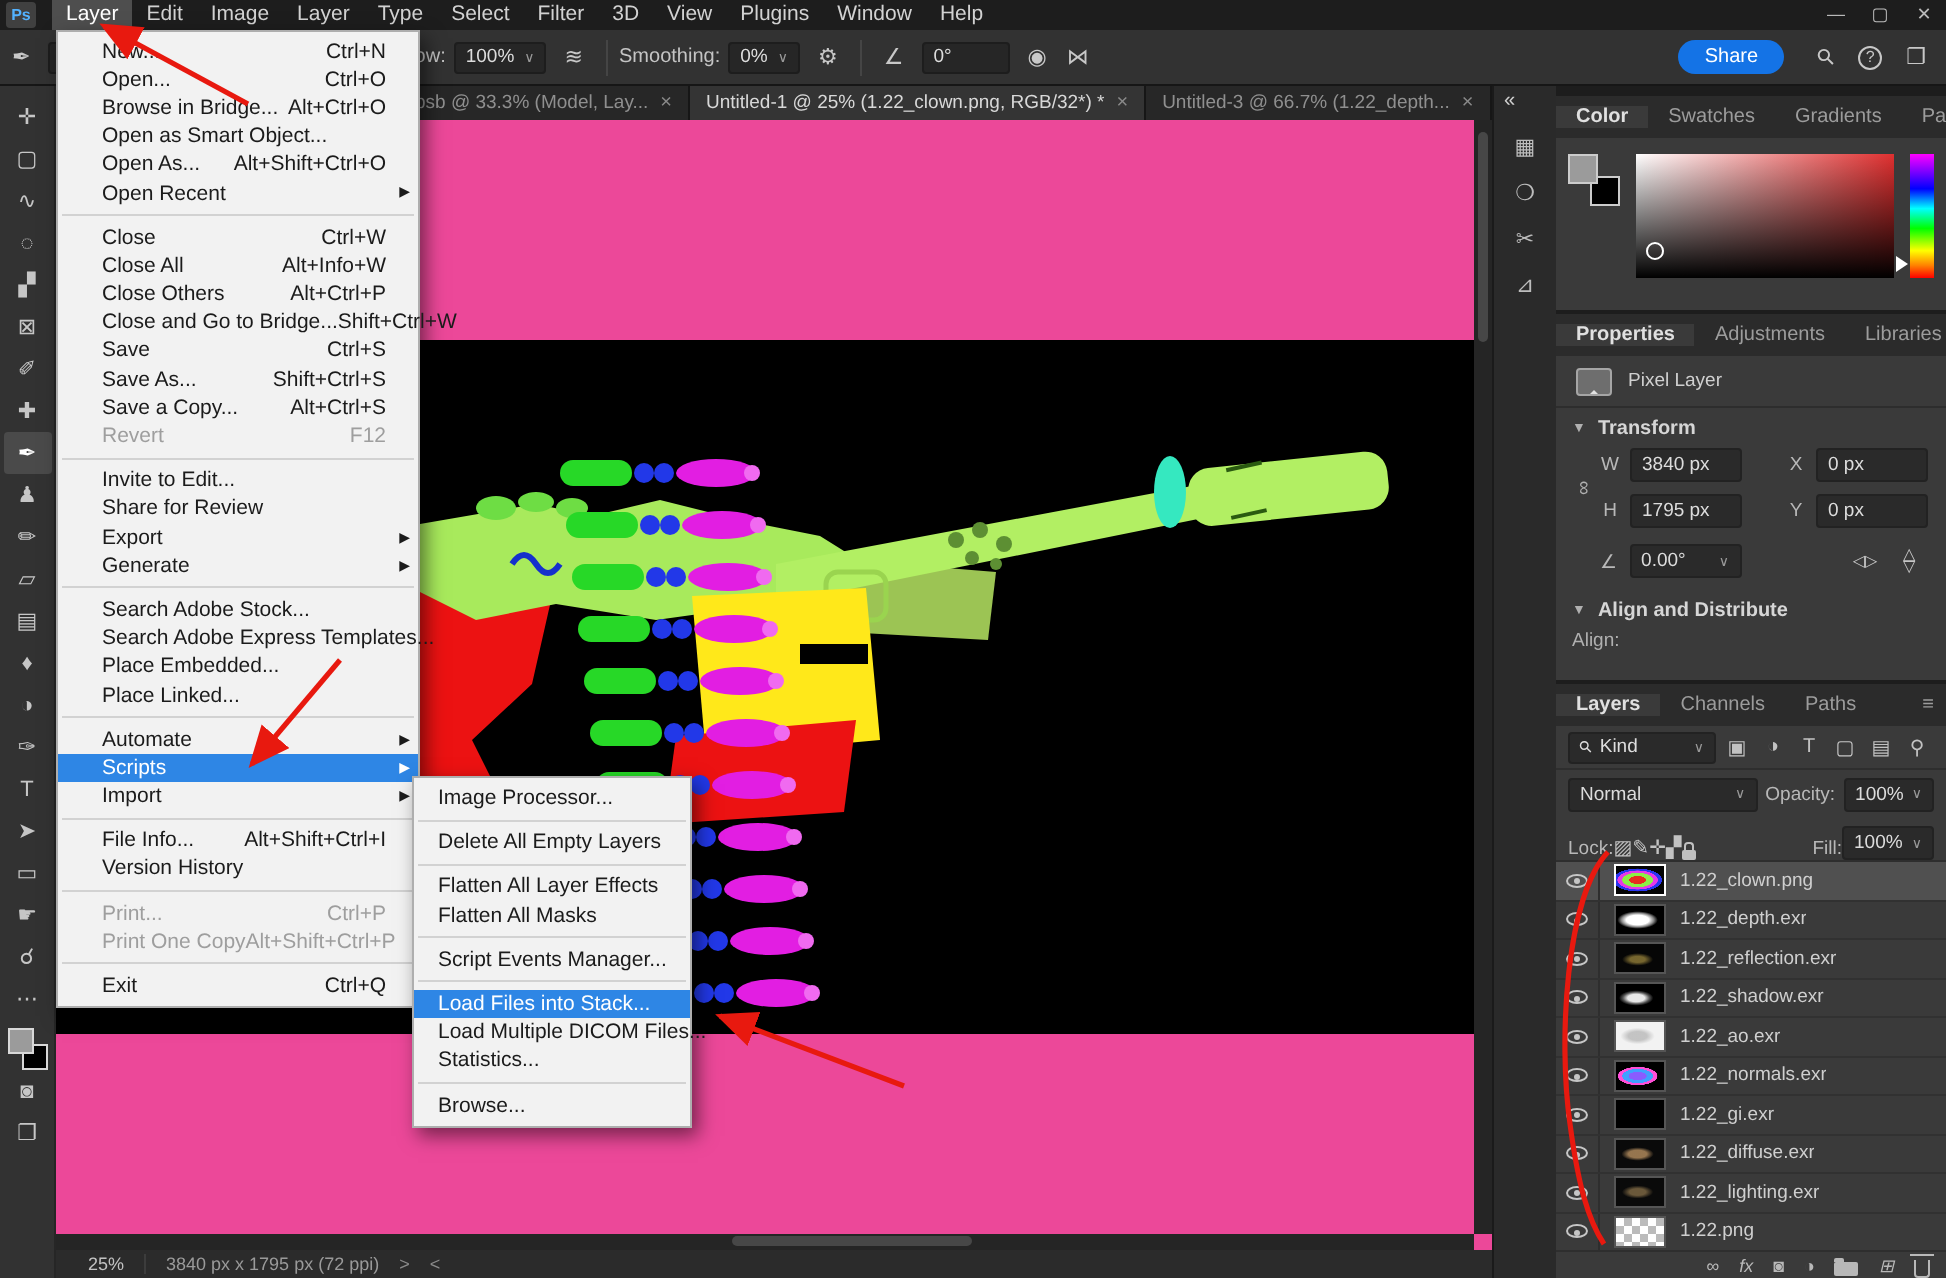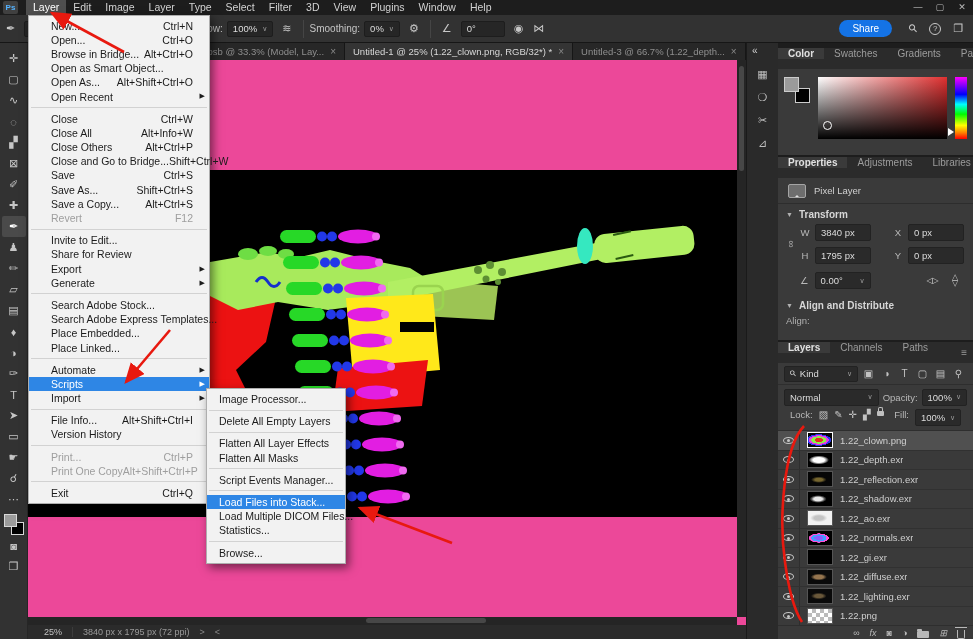--- a/index.html
+++ b/index.html
@@ -48,21 +48,21 @@
 .status-zoom{color:#c2c2c2}
 .status-sep{width:1px;height:10px;background:#3c3c3c}
 .status-chev{color:#8a8a8a}
 
 .dock-strip{width:32px;background:#2a2a2a;border-left:1px solid #1a1a1a;display:flex;flex-direction:column;align-items:center;padding-top:2px;gap:11px;font-size:11px;color:#bdbdbd}
 .ds-icon{line-height:12px}
 .ds-icon.collapse{align-self:flex-start;margin-left:5px;font-size:10px;color:#d0d0d0}
 
 .dock{width:195px;background:#1d1d1d;display:flex;flex-direction:column;padding-top:5px;gap:2px}
 .panel{background:#3a3a3a;overflow:hidden}
-.ptabs{background:#2b2b2b;display:flex;height:21px;font-size:10px;color:#9c9c9c;align-items:flex-start}
+.ptabs{background:#2b2b2b;display:flex;height:21px;font-size:10px;color:#9c9c9c;align-items:center}
 .ptab{padding:0 10px;display:flex;align-items:center;white-space:nowrap}
 .ptab.act{background:#3a3a3a;color:#e0e0e0;font-weight:bold}
 .ptab-menu{margin-left:auto;margin-right:6px;align-self:center;color:#9c9c9c;font-size:10px}
 
 .panel-color{height:107px}
 .color-body{display:flex;padding:8px 6px 0 6px;gap:8px}
 .cp-swatches{position:relative;width:26px;height:26px;flex:none}
 .cp-fg{position:absolute;width:15px;height:15px;background:#9b9b9b;border:1px solid #ccc;top:0;left:0;z-index:2}
 .cp-bg{position:absolute;width:15px;height:15px;background:#000;border:1px solid #ccc;bottom:0;right:0}
 .cp-field{position:relative;flex:1;height:62px;background-image:linear-gradient(to bottom,rgba(0,0,0,0) 0%,#000 100%),linear-gradient(to right,#ffffff,#e03030)}
@@ -89,21 +89,21 @@
 .align-body{padding:0 8px;font-size:9.5px;color:#b0b0b0}
 
 .panel-layers{height:297px;display:flex;flex-direction:column;font-size:9.5px}
 .lp-filter{display:flex;align-items:center;height:22px;padding:0 6px;gap:3px;border-bottom:1px solid #2e2e2e}
 .kind-box{display:flex;align-items:center;gap:4px;background:#2a2a2a;border:1px solid #222;height:16px;padding:0 5px;border-radius:2px;color:#ddd;width:74px}
 .kind-caret{margin-left:auto;font-size:7px;color:#999}
 .fi{font-size:10px;color:#c2c2c2;width:15px;text-align:center}
 .lp-row2{display:flex;align-items:center;height:24px;padding:0 6px;gap:4px;color:#b8b8b8}
 .blend-field{width:96px}
 .sm-field{width:46px}
-.lp-lock{display:flex;align-items:flex-start;height:22px;padding:0 12px;gap:6px;color:#b8b8b8;border-bottom:1px solid #2e2e2e}
+.lp-lock{display:flex;align-items:flex-end;height:22px;padding:0 6px;color:#b8b8b8;border-bottom:1px solid #2e2e2e}
 .li{font-size:10px;color:#c2c2c2}
 .icon-lock{width:7px;height:5px;background:#c0c0c0;border-radius:1px;position:relative;margin-top:2px}
 .icon-lock::before{content:"";position:absolute;top:-4px;left:1px;width:3px;height:3px;border:1px solid #c0c0c0;border-bottom:none;border-radius:2px 2px 0 0}
 .llist{flex:1;overflow:hidden}
 .lrow{display:flex;align-items:center;height:19.5px;border-bottom:1px solid #313131;color:#cfcfcf}
 .lrow.sel{background:#505050}
 .eyecell{width:22px;align-self:stretch;display:flex;align-items:center;justify-content:center;border-right:1px solid #2e2e2e}
 .eye{width:11px;height:7px;border:1px solid #c6c6c6;border-radius:50%;position:relative}
 .eye::after{content:"";position:absolute;left:3px;top:1.5px;width:3px;height:3px;border-radius:50%;background:#c6c6c6}
 .lthumb{width:26px;height:16px;margin:0 7px;border:1px solid #555;flex:none}

